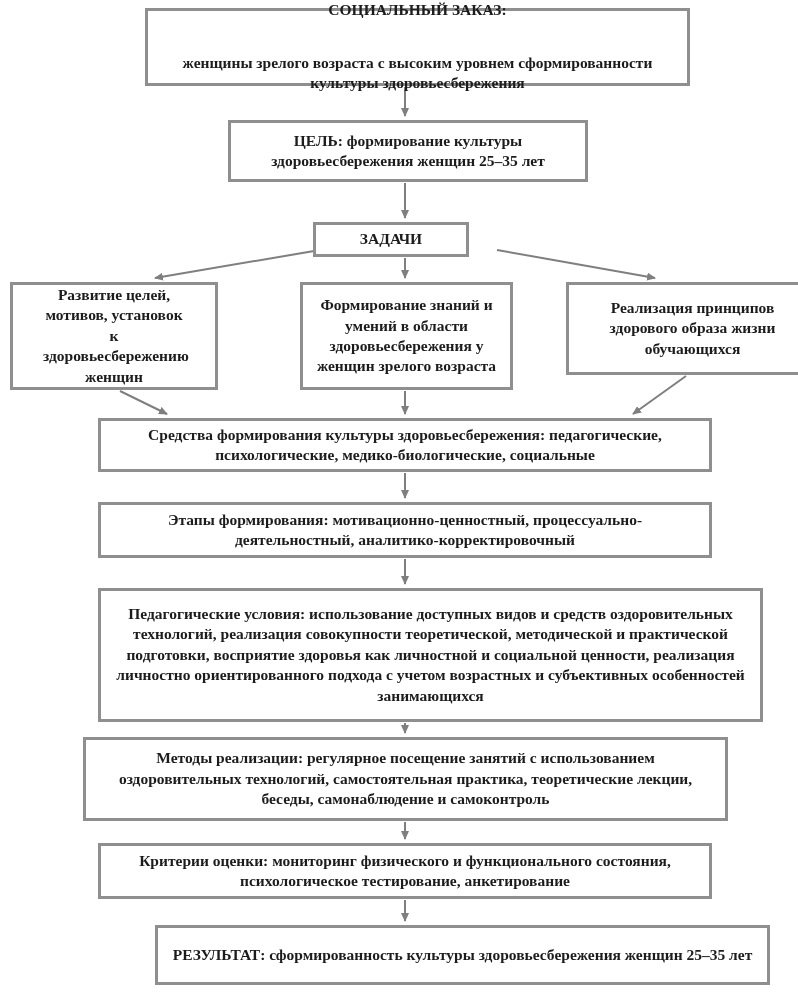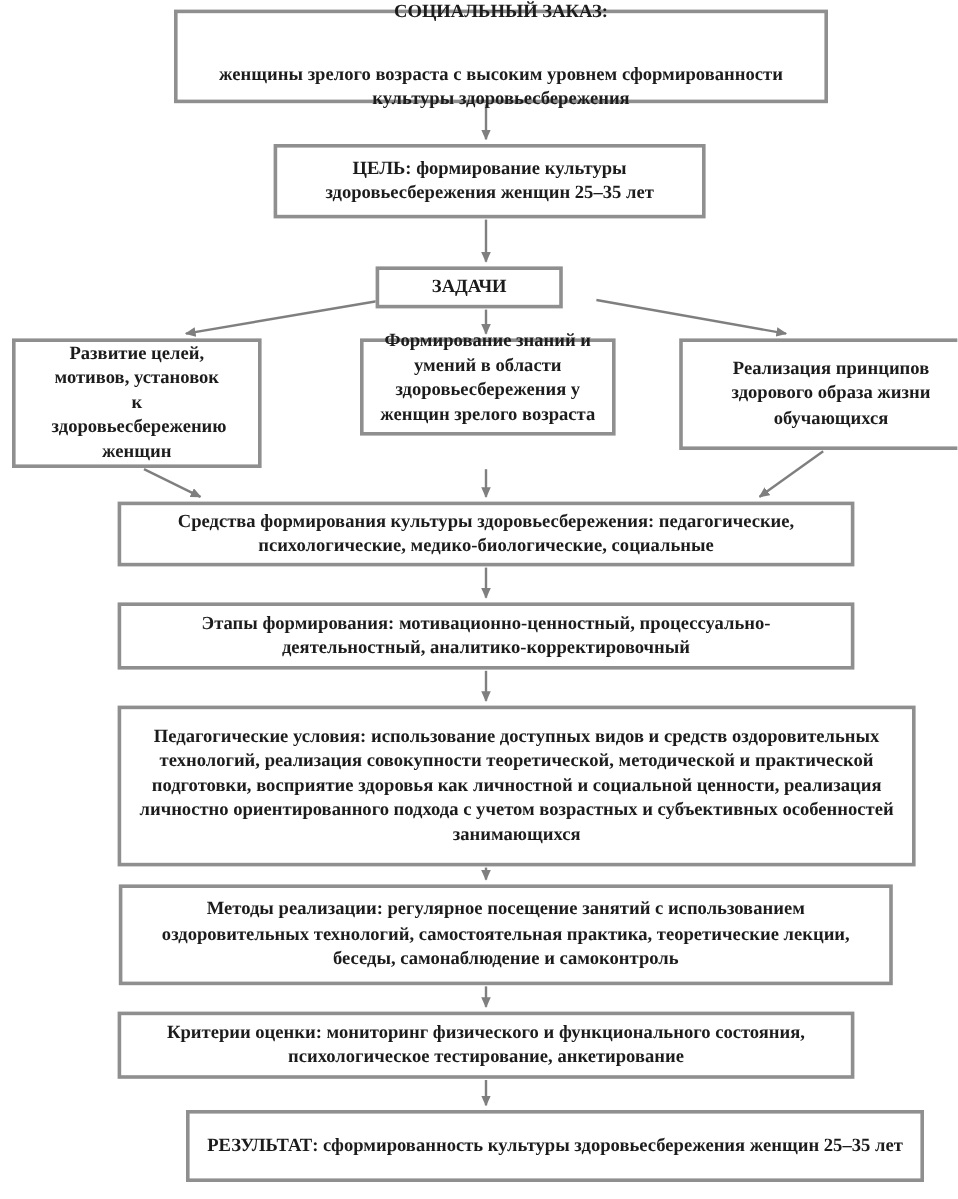--- a/index.html
+++ b/index.html
@@ -41,26 +41,26 @@
     gap: 32px;
   }
   .box-title { width: 100%; }
   .box-text  { width: 100%; }
 
   
   .b-social     { left: 145px; top:   8px; width: 545px; height:  78px; }
   .b-goal       { left: 228px; top: 120px; width: 360px; height:  62px; }
   .b-tasks      { left: 313px; top: 222px; width: 156px; height:  35px; }
   .b-task-left  { left:  10px; top: 282px; width: 208px; height: 108px; padding: 4px 30px; }
-  .b-task-mid   { left: 300px; top: 282px; width: 213px; height: 81px; padding: 4px 12px; justify-content: flex-end; }
+  .b-task-mid   { left: 300px; top: 282px; width: 213px; height: 108px; padding: 4px 12px; }
   .b-task-right { left: 566px; top: 282px; width: 253px; height:  93px; padding: 4px 12px; }
   .b-means      { left:  98px; top: 418px; width: 614px; height:  54px; }
   .b-stages     { left:  98px; top: 502px; width: 614px; height:  56px; }
   .b-conditions { left:  98px; top: 588px; width: 665px; height: 134px; }
-  .b-methods    { left:  83px; top: 737px; width: 645px; height:  84px; margin-left: 16px; }
+  .b-methods    { left:  83px; top: 737px; width: 645px; height:  84px; }
   .b-criteria   { left:  98px; top: 843px; width: 614px; height:  56px; }
   .b-result     { left: 155px; top: 925px; width: 615px; height:  60px; }
 </style>
 </head>
 <body>
 
 <div class="canvas">
 
   <svg class="arrows" viewBox="0 0 798 999" aria-hidden="true">
     <defs>

